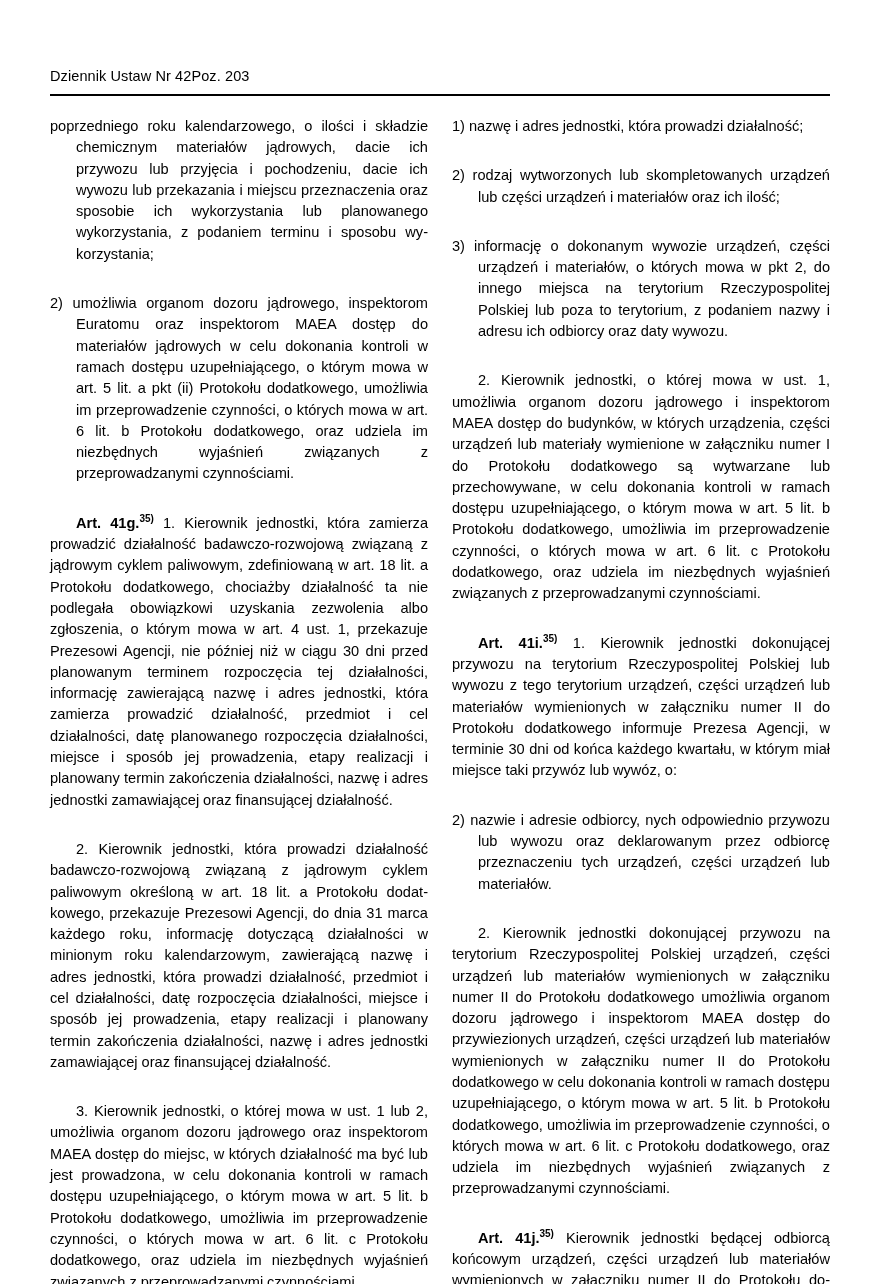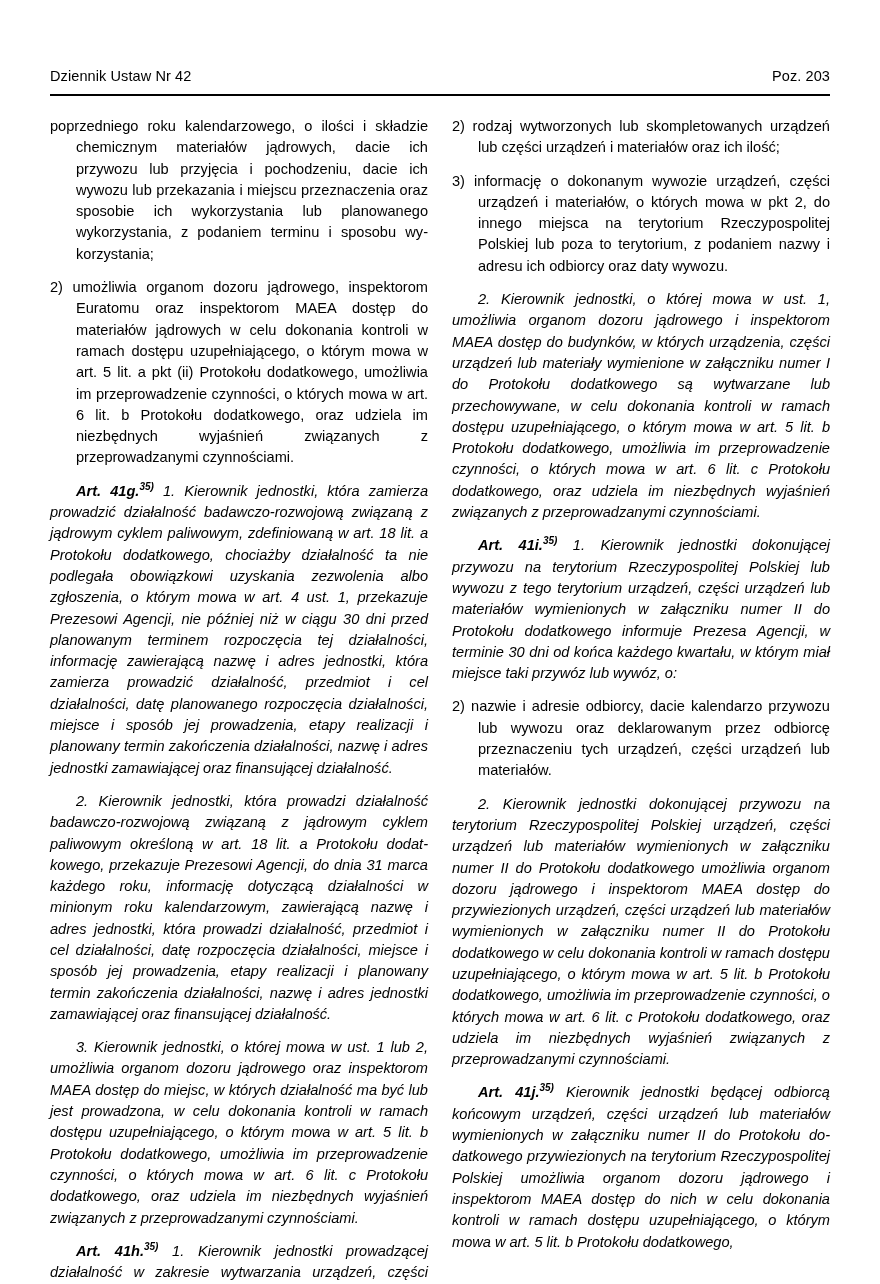--- a/index.html
+++ b/index.html
@@ -27,21 +27,20 @@
   }
 
   
   .running-head {
     position: absolute;
     left: 50px;
     top: 68px;
     width: 780px;
     display: flex;
     align-items: baseline;
-    justify-content: space-between;
     font-size: 14.5px;
     letter-spacing: 0.1px;
     white-space: nowrap;
   }
   .running-head .rh-left  { text-align: left;   flex: 0 0 auto; }
   .running-head .rh-mid   { text-align: center; flex: 1 1 auto; }
   .running-head .rh-right { text-align: right;  flex: 0 0 auto; }
 
   .head-rule {
     position: absolute;
@@ -69,24 +68,24 @@
 
   p.para {
     margin: 0 0 0 0;
     font-size: 14.6px;
     line-height: 21.3px;
     text-align: justify;
     text-justify: inter-word;
     hyphens: manual;
     word-spacing: -0.1px;
   }
-  p.para + p.para { margin-top: 12px; }
+  p.para + p.para { margin-top: 28px; }
 
   
-  p.indent { text-indent: 26px; font-style: italic; }
+  p.indent { text-indent: 26px; }
 
   
   p.listitem {
     padding-left: 26px;
     text-indent: -26px;
   }
 
   .art {
     font-weight: bold;
   }
@@ -136,40 +135,43 @@
       </p>
 
       <p class="para indent">
         <span class="art">Art. 41h.</span><sup class="fn">35)</sup><span> 1. Kierownik jednostki prowadzącej działalność w zakresie wytwarzania urządzeń, części urządzeń i materiałów związanych z technologiami jądrowymi, wymienionych w załączniku numer I do Protokołu dodatkowego, informuje Prezesa Agencji, w terminie do dnia 31 marca każdego roku, o działal­ności wykonywanej w poprzednim roku kalendarzo­wym, podając:</span>
       </p>
 
     </div>
 
     <div class="col">
 
+      <p class="para listitem">
+        <span>1)</span>&nbsp;<span>nazwę i adres jednostki, która prowadzi działal­ność;</span>
+      </p>
 
       <p class="para listitem">
         <span>2)</span>&nbsp;<span>rodzaj wytworzonych lub skompletowanych urzą­dzeń lub części urządzeń i materiałów oraz ich ilość;</span>
       </p>
 
       <p class="para listitem">
         <span>3)</span>&nbsp;<span>informację o dokonanym wywozie urządzeń, czę­ści urządzeń i materiałów, o których mowa w pkt 2, do innego miejsca na terytorium Rzeczy­pospolitej Polskiej lub poza to terytorium, z poda­niem nazwy i adresu ich odbiorcy oraz daty wy­wozu.</span>
       </p>
 
       <p class="para indent">
         <span>2. Kierownik jednostki, o której mowa w ust. 1, umożliwia organom dozoru jądrowego i inspektorom MAEA dostęp do budynków, w których urządzenia, części urządzeń lub materiały wymienione w załączni­ku numer I do Protokołu dodatkowego są wytwarzane lub przechowywane, w celu dokonania kontroli w ra­mach dostępu uzupełniającego, o którym mowa w art. 5 lit. b Protokołu dodatkowego, umożliwia im przeprowadzenie czynności, o których mowa w art. 6 lit. c Protokołu dodatkowego, oraz udziela im niezbęd­nych wyjaśnień związanych z przeprowadzanymi czynnościami.</span>
       </p>
 
       <p class="para indent">
         <span class="art">Art. 41i.</span><sup class="fn">35)</sup><span> 1. Kierownik jednostki dokonującej przywozu na terytorium Rzeczypospolitej Polskiej lub wywozu z tego terytorium urządzeń, części urządzeń lub materiałów wymienionych w załączniku numer II do Protokołu dodatkowego informuje Prezesa Agen­cji, w terminie 30 dni od końca każdego kwartału, w którym miał miejsce taki przywóz lub wywóz, o:</span>
       </p>
 
 
       <p class="para listitem">
-        <span>2)</span>&nbsp;<span>nazwie i adresie odbiorcy, dacie kalendarzo przywozu lub wywozu oraz deklarowanym przez odbiorcę przeznaczeniu tych urządzeń, części urzą­dzeń lub materiałów.</span>
+        <span>2)</span>&nbsp;<span>nazwie i adresie odbiorcy, nych odpowiednio przywozu lub wywozu oraz deklarowanym przez odbiorcę przeznaczeniu tych urządzeń, części urzą­dzeń lub materiałów.</span>
       </p>
 
       <p class="para indent">
         <span>2. Kierownik jednostki dokonującej przywozu na terytorium Rzeczypospolitej Polskiej urządzeń, części urządzeń lub materiałów wymienionych w załączniku numer II do Protokołu dodatkowego umożliwia orga­nom dozoru jądrowego i inspektorom MAEA dostęp do przywiezionych urządzeń, części urządzeń lub ma­teriałów wymienionych w załączniku numer II do Pro­tokołu dodatkowego w celu dokonania kontroli w ra­mach dostępu uzupełniającego, o którym mowa w art. 5 lit. b Protokołu dodatkowego, umożliwia im przeprowadzenie czynności, o których mowa w art. 6 lit. c Protokołu dodatkowego, oraz udziela im niezbęd­nych wyjaśnień związanych z przeprowadzanymi czynnościami.</span>
       </p>
 
       <p class="para indent">
         <span class="art">Art. 41j.</span><sup class="fn">35)</sup><span> Kierownik jednostki będącej odbiorcą końcowym urządzeń, części urządzeń lub materiałów wymienionych w załączniku numer II do Protokołu do­datkowego przywiezionych na terytorium Rzeczypo­spolitej Polskiej umożliwia organom dozoru jądrowe­go i inspektorom MAEA dostęp do nich w celu doko­nania kontroli w ramach dostępu uzupełniającego, o którym mowa w art. 5 lit. b Protokołu dodatkowego,</span>
       </p>
 

